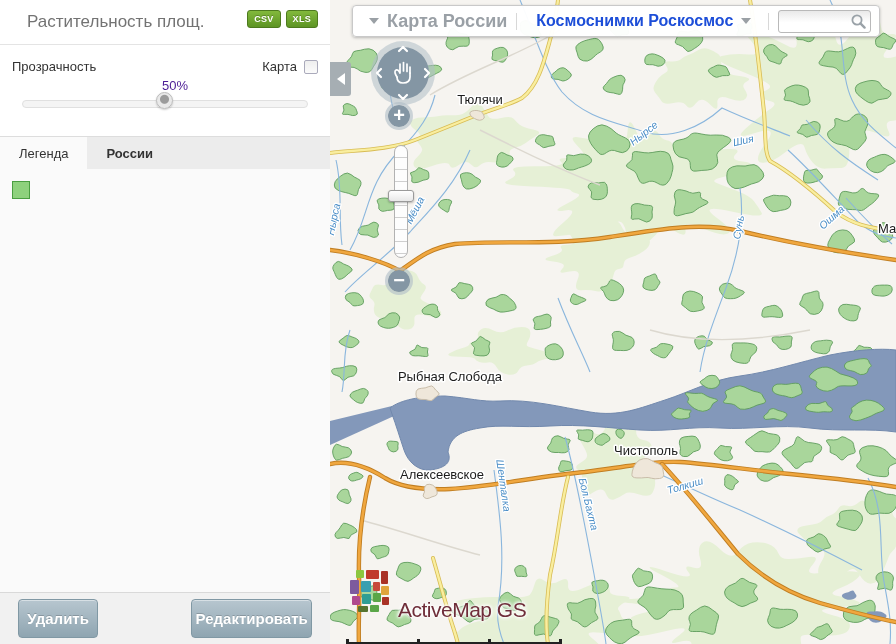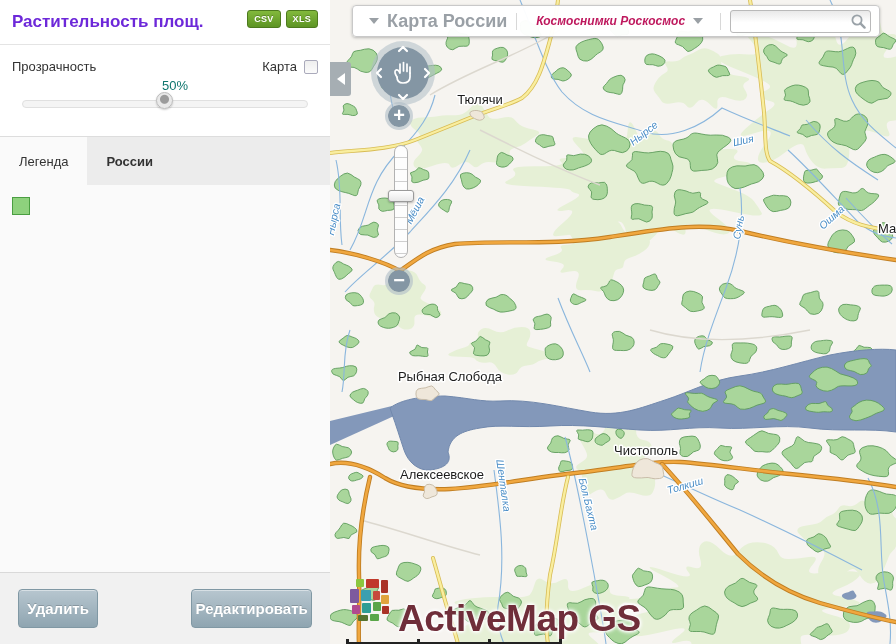--- a/index.html
+++ b/index.html
@@ -4,48 +4,48 @@
 <style>
   * { margin:0; padding:0; box-sizing:border-box; }
   html,body { width:896px; height:644px; overflow:hidden;
     font-family:"Liberation Sans", sans-serif; background:#fff; }
 
   
   .sidebar { position:absolute; left:0; top:0; width:330px; height:644px;
     background:#fff; z-index:5; display:flex; flex-direction:column; }
   .sb-head { padding:10px 12px 12px 12px; border-bottom:1px solid #e4e4e4;
     display:flex; align-items:flex-start; }
-  .sb-title { font-size:17px; font-weight:bold; color:#6d28d9; flex:1; padding-top:2px;}
+  .sb-title { font-size:17px; font-weight:normal; color:#737373; flex:1; padding-top:2px;margin-left:15px;}
   .exp-btn { display:inline-block; margin-left:5px; padding:3px 6px 3px 6px;
     font-size:9px; font-weight:bold; color:#fff; letter-spacing:.3px;
     background:linear-gradient(#82b93c,#5d9424); border:1px solid #4d7a1e;
     border-radius:3px; text-shadow:0 -1px 0 rgba(0,0,0,.25); cursor:pointer; }
   .sb-opacity { padding:14px 12px 0 12px; }
   .op-row { display:flex; align-items:center; }
   .op-label { font-size:13px; color:#333; flex:1; }
   .curtain-label { font-size:13px; color:#333; margin-right:7px; }
   .checkbox { width:14px; height:14px; border:1px solid #aab; border-radius:2px;
     background:linear-gradient(#eee,#fbfbfb); cursor:pointer; }
   .slider-wrap { position:relative; margin:4px 2px 0 2px; height:44px; }
-  .slider-value { position:absolute; left:148px; top:0; font-size:13px; color:#0f766e; }
+  .slider-value { position:absolute; left:148px; top:0; font-size:13px; color:#4c1d95; }
   .slider-track { position:absolute; left:8px; right:8px; top:22px; height:8px;
     background:#f4f4f4; border:1px solid #e0e0e0; border-radius:5px; cursor:pointer; }
   .slider-handle { position:absolute; left:142px; top:14px; width:17px; height:17px;
     border-radius:50%; background:radial-gradient(circle at 50% 42%, #9b9b9b 0 4px, #e9e9e9 5px);
     border:1px solid #bbb; box-shadow:0 1px 2px rgba(0,0,0,.2); cursor:pointer; }
   .tabbar { margin-top:14px; border-top:1px solid #ddd; background:#ececec;
-    display:flex; height:49px; }
+    display:flex; height:33px; }
   .tab { padding:0 19px; font-size:13px; color:#333; display:flex; align-items:center;
     cursor:pointer; }
   .tab.active { background:#fafafa; }
   .tab.inactive { font-weight:bold; }
   .sb-content { flex:1; background:#fafafa; padding:12px; }
   .legend-swatch { width:18px; height:18px; background:#8ed17d;
     border:1px solid #4a9e41; }
-  .sb-footer { height:72px; background:#f1f1f1; border-top:1px solid #d9d9d9;
+  .sb-footer { height:52px; background:#f1f1f1; border-top:1px solid #d9d9d9;
     display:flex; align-items:center; padding:0 18px;gap:41px; }
   .footer-btn { height:39px; border:1px solid #8098a4; border-radius:4px;
     background:linear-gradient(#b7c6cf,#8fa5b1); color:#fff; font-weight:bold;
     font-size:15px; font-family:"Liberation Sans",sans-serif;
     text-shadow:0 -1px 0 rgba(0,0,0,.18);
     box-shadow:inset 0 1px 0 rgba(255,255,255,.45); cursor:pointer; }
   .btn-delete { width:95px; }
   .btn-edit { width:143px; margin-left:52px; }
 
   
@@ -55,21 +55,21 @@
 
   
   .map-toolbar { position:absolute; left:22px; top:5px; width:528px; height:32px;
     background:rgba(255,255,255,.97); border:1px solid #c9c9c9; border-radius:4px;
     box-shadow:0 1px 3px rgba(0,0,0,.25); display:flex; align-items:center;
     padding:0 8px; z-index:10; }
   .chev { width:0; height:0; border-left:5px solid transparent;
     border-right:5px solid transparent; border-top:6px solid #9aa0a5;
     margin:0 8px; cursor:pointer; }
   .layer-gray { font-size:18px; font-weight:bold; color:#9aa0a6; cursor:pointer; }
-  .layer-blue { font-size:12px; font-weight:bold; color:#be185d; cursor:pointer; margin-left:10px;font-style:italic;}
+  .layer-blue { font-size:16px; font-weight:bold; color:#1d4ed8; cursor:pointer; margin-left:10px;}
   .tb-sep { width:1px; height:17px; background:#d8d8d8; margin:0 9px; }
   .search-box { position:relative; flex:1; height:23px; }
   .search-input { width:100%; height:23px; border:1px solid #b9b9b9; border-radius:3px;
     background:linear-gradient(#e9e9e9,#fff 55%); padding:0 26px 0 8px;
     font-size:12px; outline:none; }
   .search-icon { position:absolute; right:4px; top:3px; width:17px; height:17px; cursor:pointer;}
 
   
   .collapse-tab { position:absolute; left:0; top:62px; width:21px; height:34px;
     background:#a6aeb3; border-radius:0 3px 3px 0; cursor:pointer; z-index:9;
@@ -89,21 +89,21 @@
   .zoom-slider { position:absolute; left:64px; top:145px; width:14px; height:113px;
     background:repeating-linear-gradient(#fdfdfd 0 11px, #cfcfcf 11px 12px);
     border:1px solid #b2b2b2; border-radius:7px; z-index:9; cursor:pointer; }
   .zoom-handle { position:absolute; left:-7px; top:44px; width:26px; height:12px;
     background:linear-gradient(#fff,#e8e8e8); border:1px solid #9a9a9a;
     border-radius:3px; box-shadow:0 1px 2px rgba(0,0,0,.25); cursor:grab; }
 
   
   .attribution { position:absolute; left:20px; top:562px; display:flex;
     align-items:center; z-index:8; pointer-events:none; }
-  .logo-text { font-size:37px; font-weight:bold; color:#6f2e3a; margin-left:8px;
+  .logo-text { font-size:21px; font-weight:normal; color:#6f2e3a; margin-left:8px;
     letter-spacing:-.5px;
     text-shadow:0 0 3px #fff,0 0 3px #fff,0 0 5px #fff,0 0 5px #fff;margin-top:36px; }
   .scalebar { position:absolute; left:16px; top:639px; width:216px; height:5px; z-index:8;}
   .scalebar .bar { position:absolute; left:0; top:3px; width:216px; height:2px; background:#222;}
   .scalebar .tick { position:absolute; top:0; width:3px; height:5px; background:#222; }
 </style>
 </head>
 <body>
 
 <div class="sidebar">

